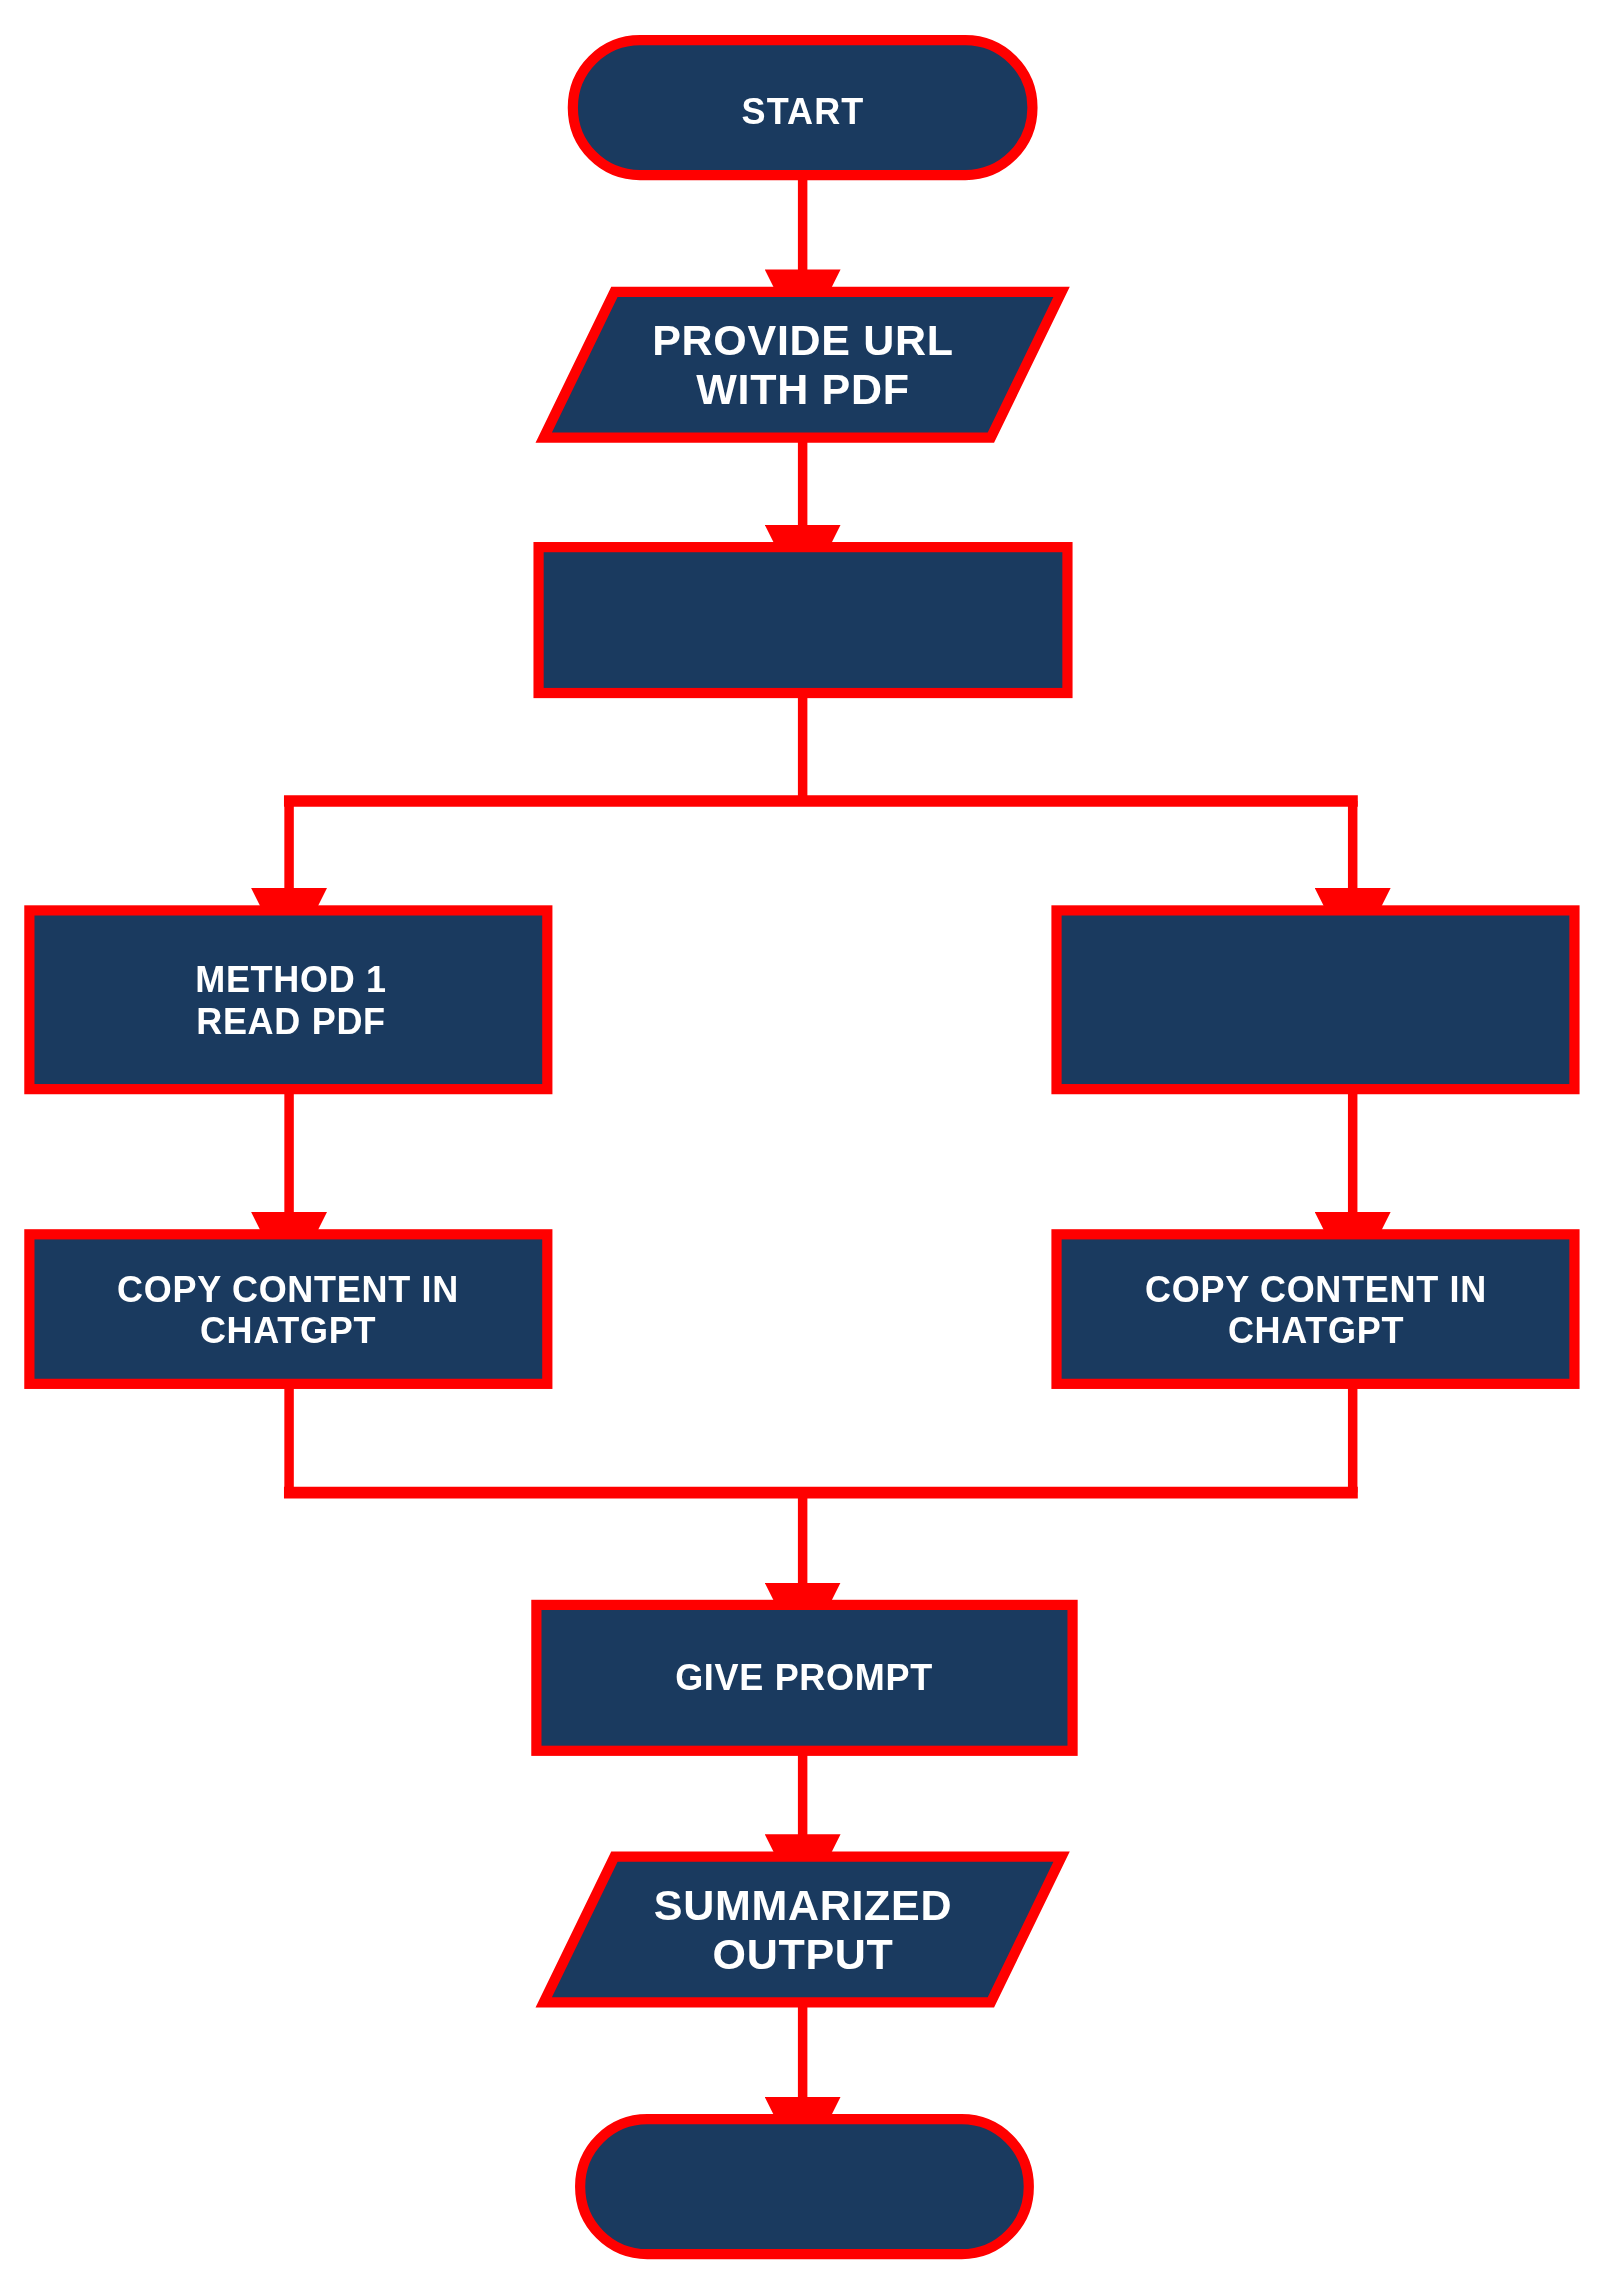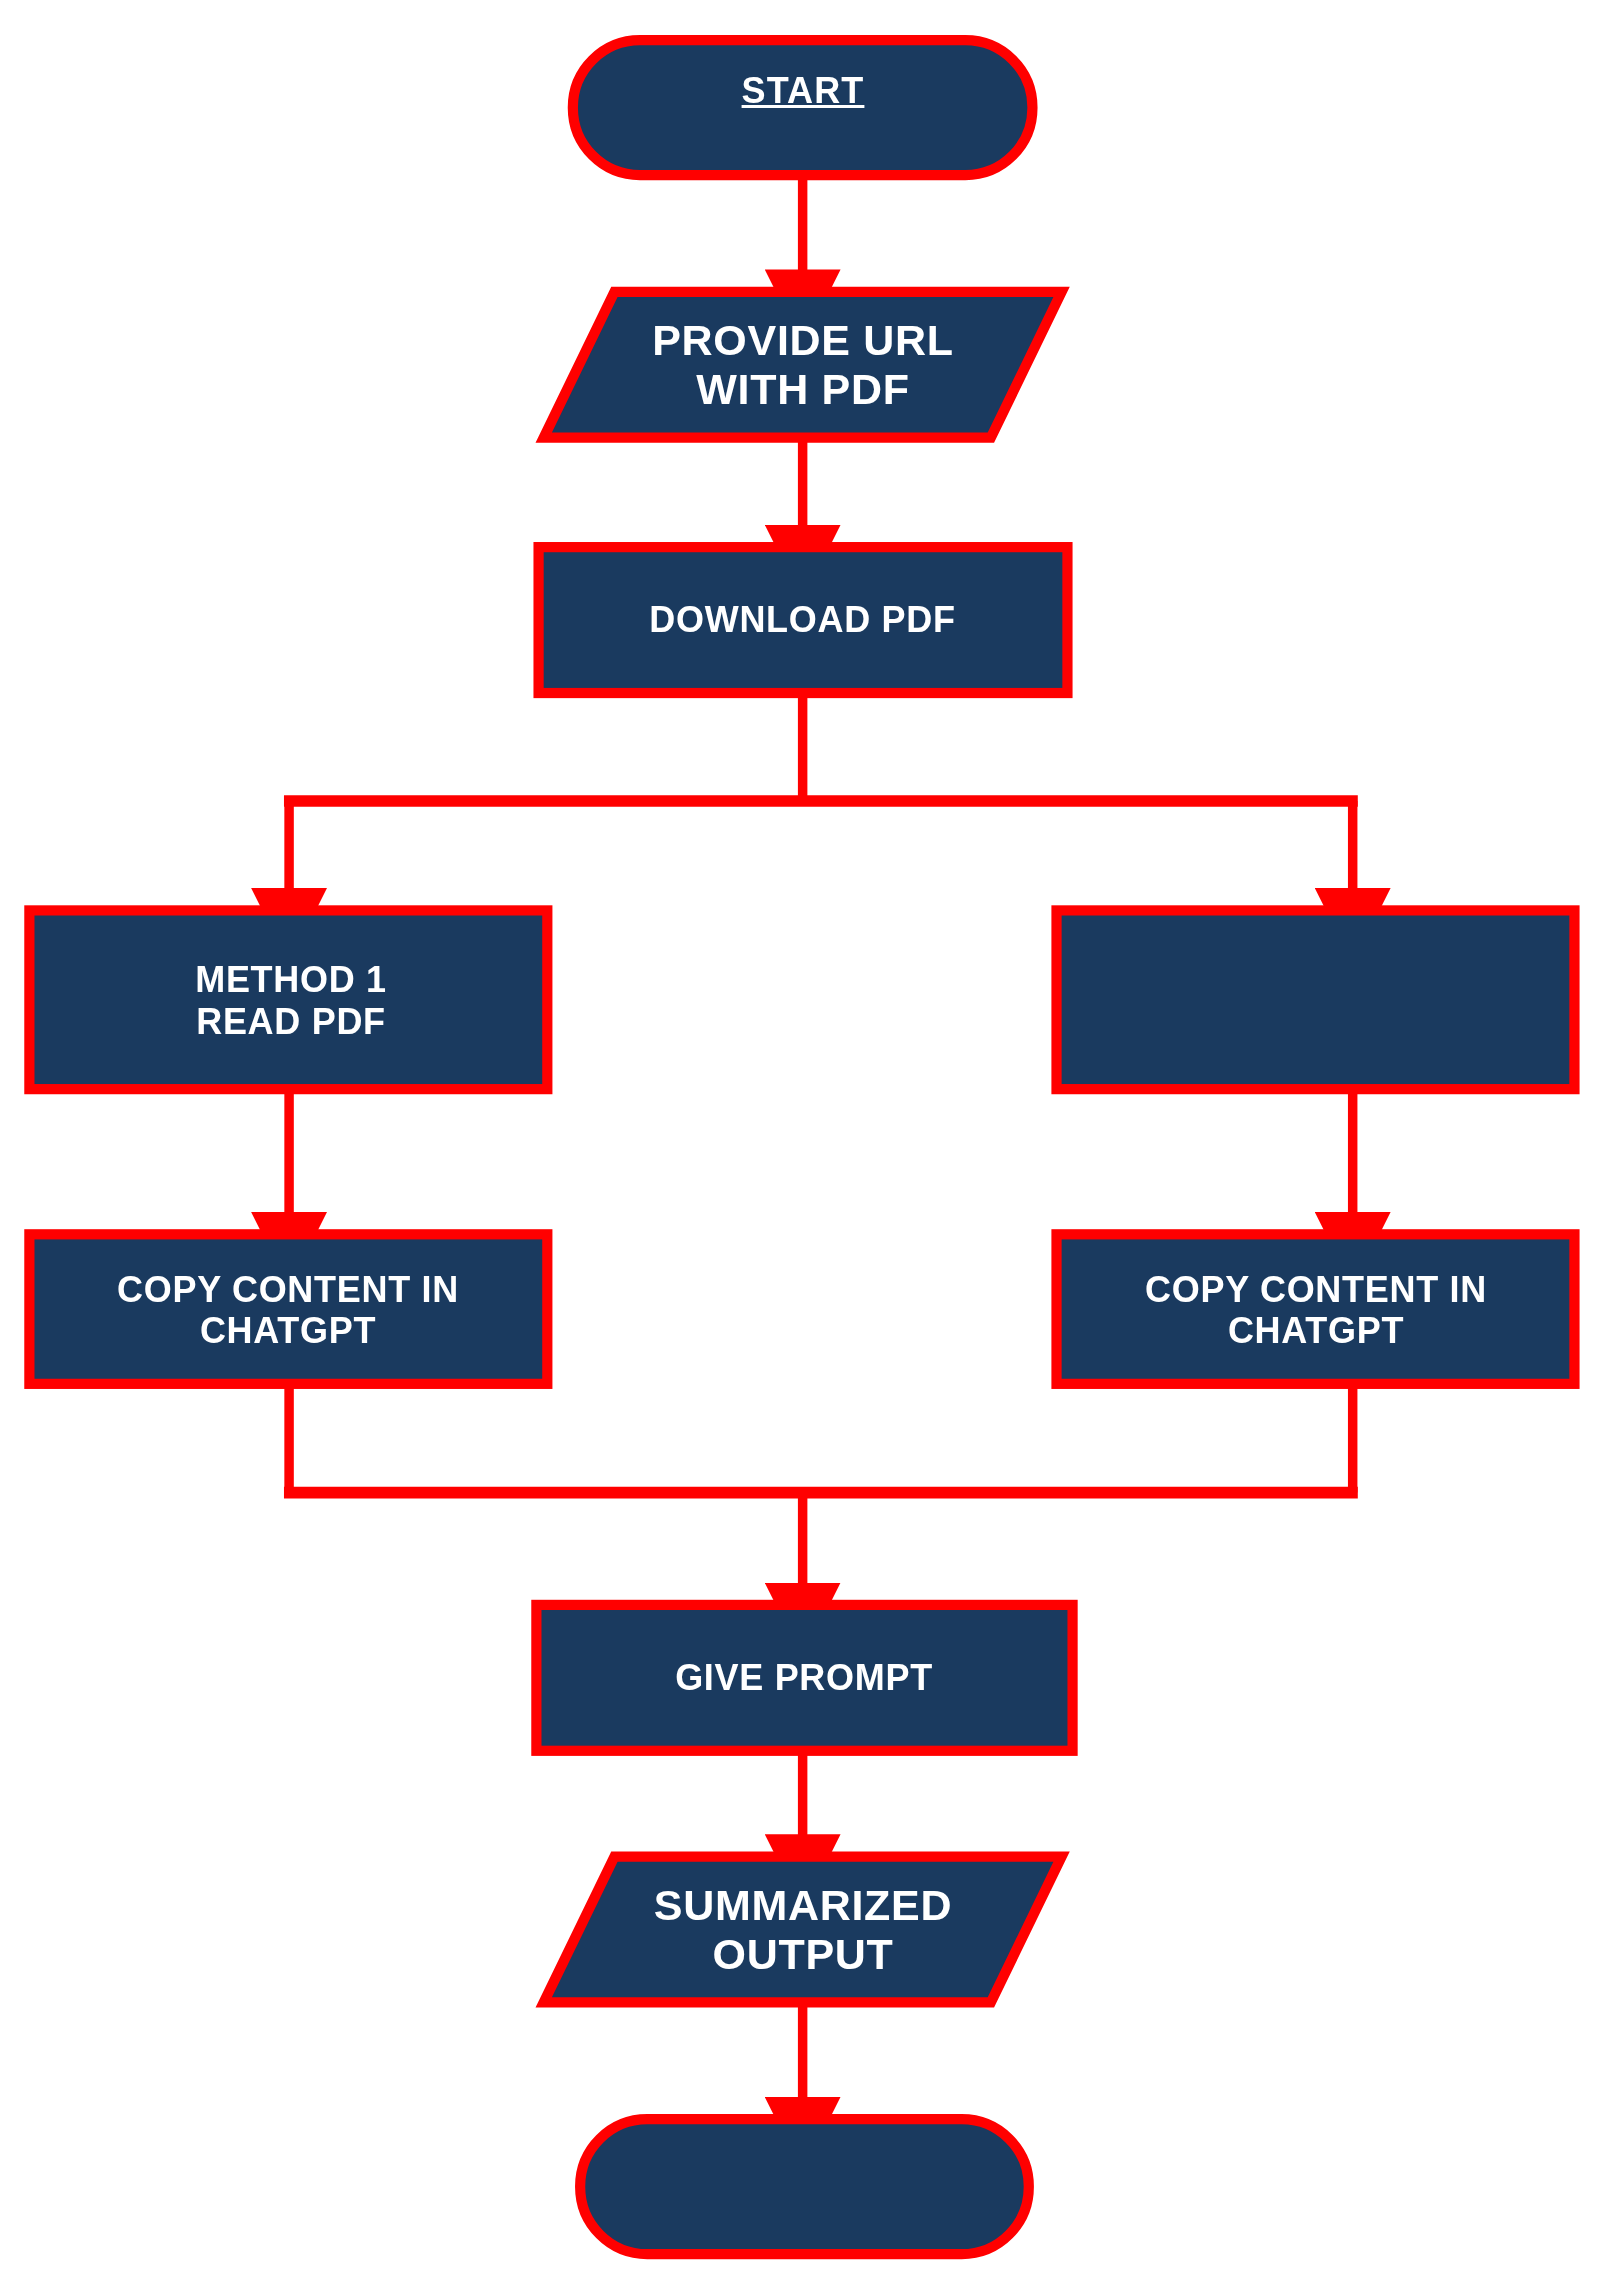--- a/index.html
+++ b/index.html
@@ -98,26 +98,25 @@
       <rect x="1448" y="1692" width="710" height="205" fill="#1a3a5f" stroke="#ff0000" stroke-width="14"></rect>
 
       <rect x="735" y="2200" width="735" height="200" fill="#1a3a5f" stroke="#ff0000" stroke-width="14"></rect>
 
       <polygon points="842,2545 1455,2545 1358,2745 745,2745" fill="#1a3a5f" stroke="#ff0000" stroke-width="14"></polygon>
 
       <rect x="795" y="2905" width="615" height="185" rx="92" ry="92" fill="#1a3a5f" stroke="#ff0000" stroke-width="14"></rect>
     </g>
   </svg>
 
-  <div class="node-label lbl-terminator" style="left:573px;top:23px;width:460px;height:135px;text-decoration:underline;">START</div>
+  <div class="node-label lbl-terminator" style="left:573px;top:44px;width:460px;height:135px;">START</div>
 
   <div class="node-label lbl-io" style="left:544px;top:292px;width:518px;height:146px;">PROVIDE URL
 WITH PDF</div>
 
-  <div class="node-label lbl-process" style="left:538px;top:547px;width:529px;height:146px;">DOWNLOAD PDF</div>
 
   <div class="node-label lbl-process" style="left:32px;top:911px;width:518px;height:179px;">METHOD 1
 READ PDF</div>
 
 
   <div class="node-label lbl-process" style="left:29px;top:1235px;width:518px;height:150px;">COPY CONTENT IN
 CHATGPT</div>
 
   <div class="node-label lbl-process" style="left:1057px;top:1235px;width:518px;height:150px;">COPY CONTENT IN
 CHATGPT</div>

